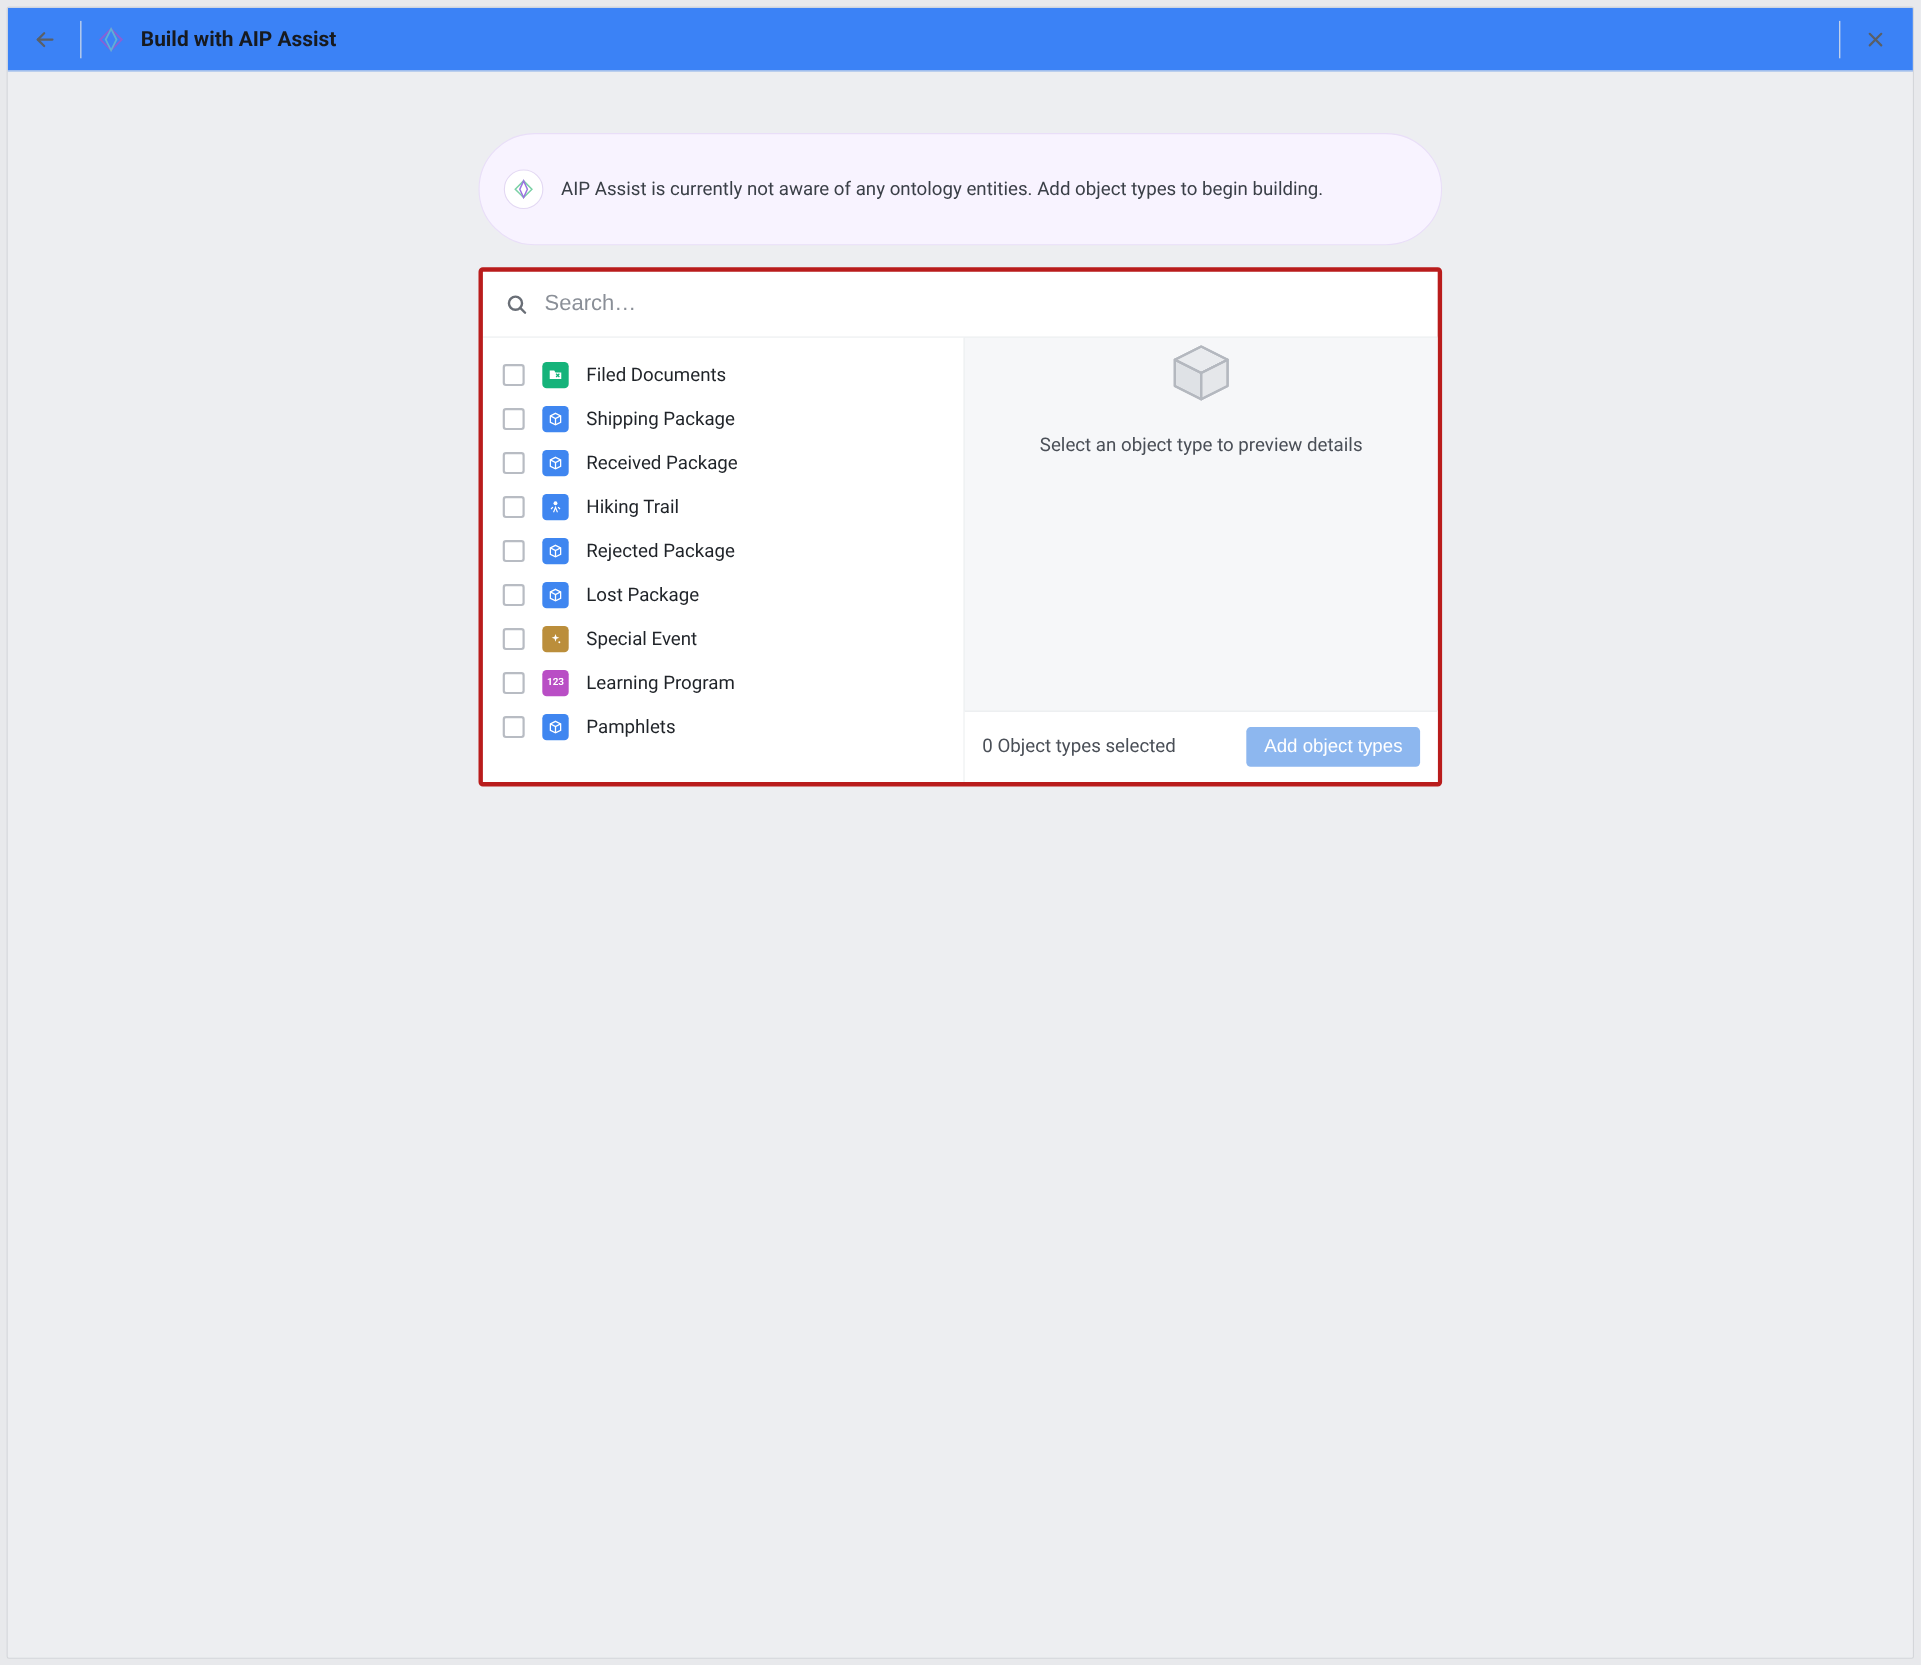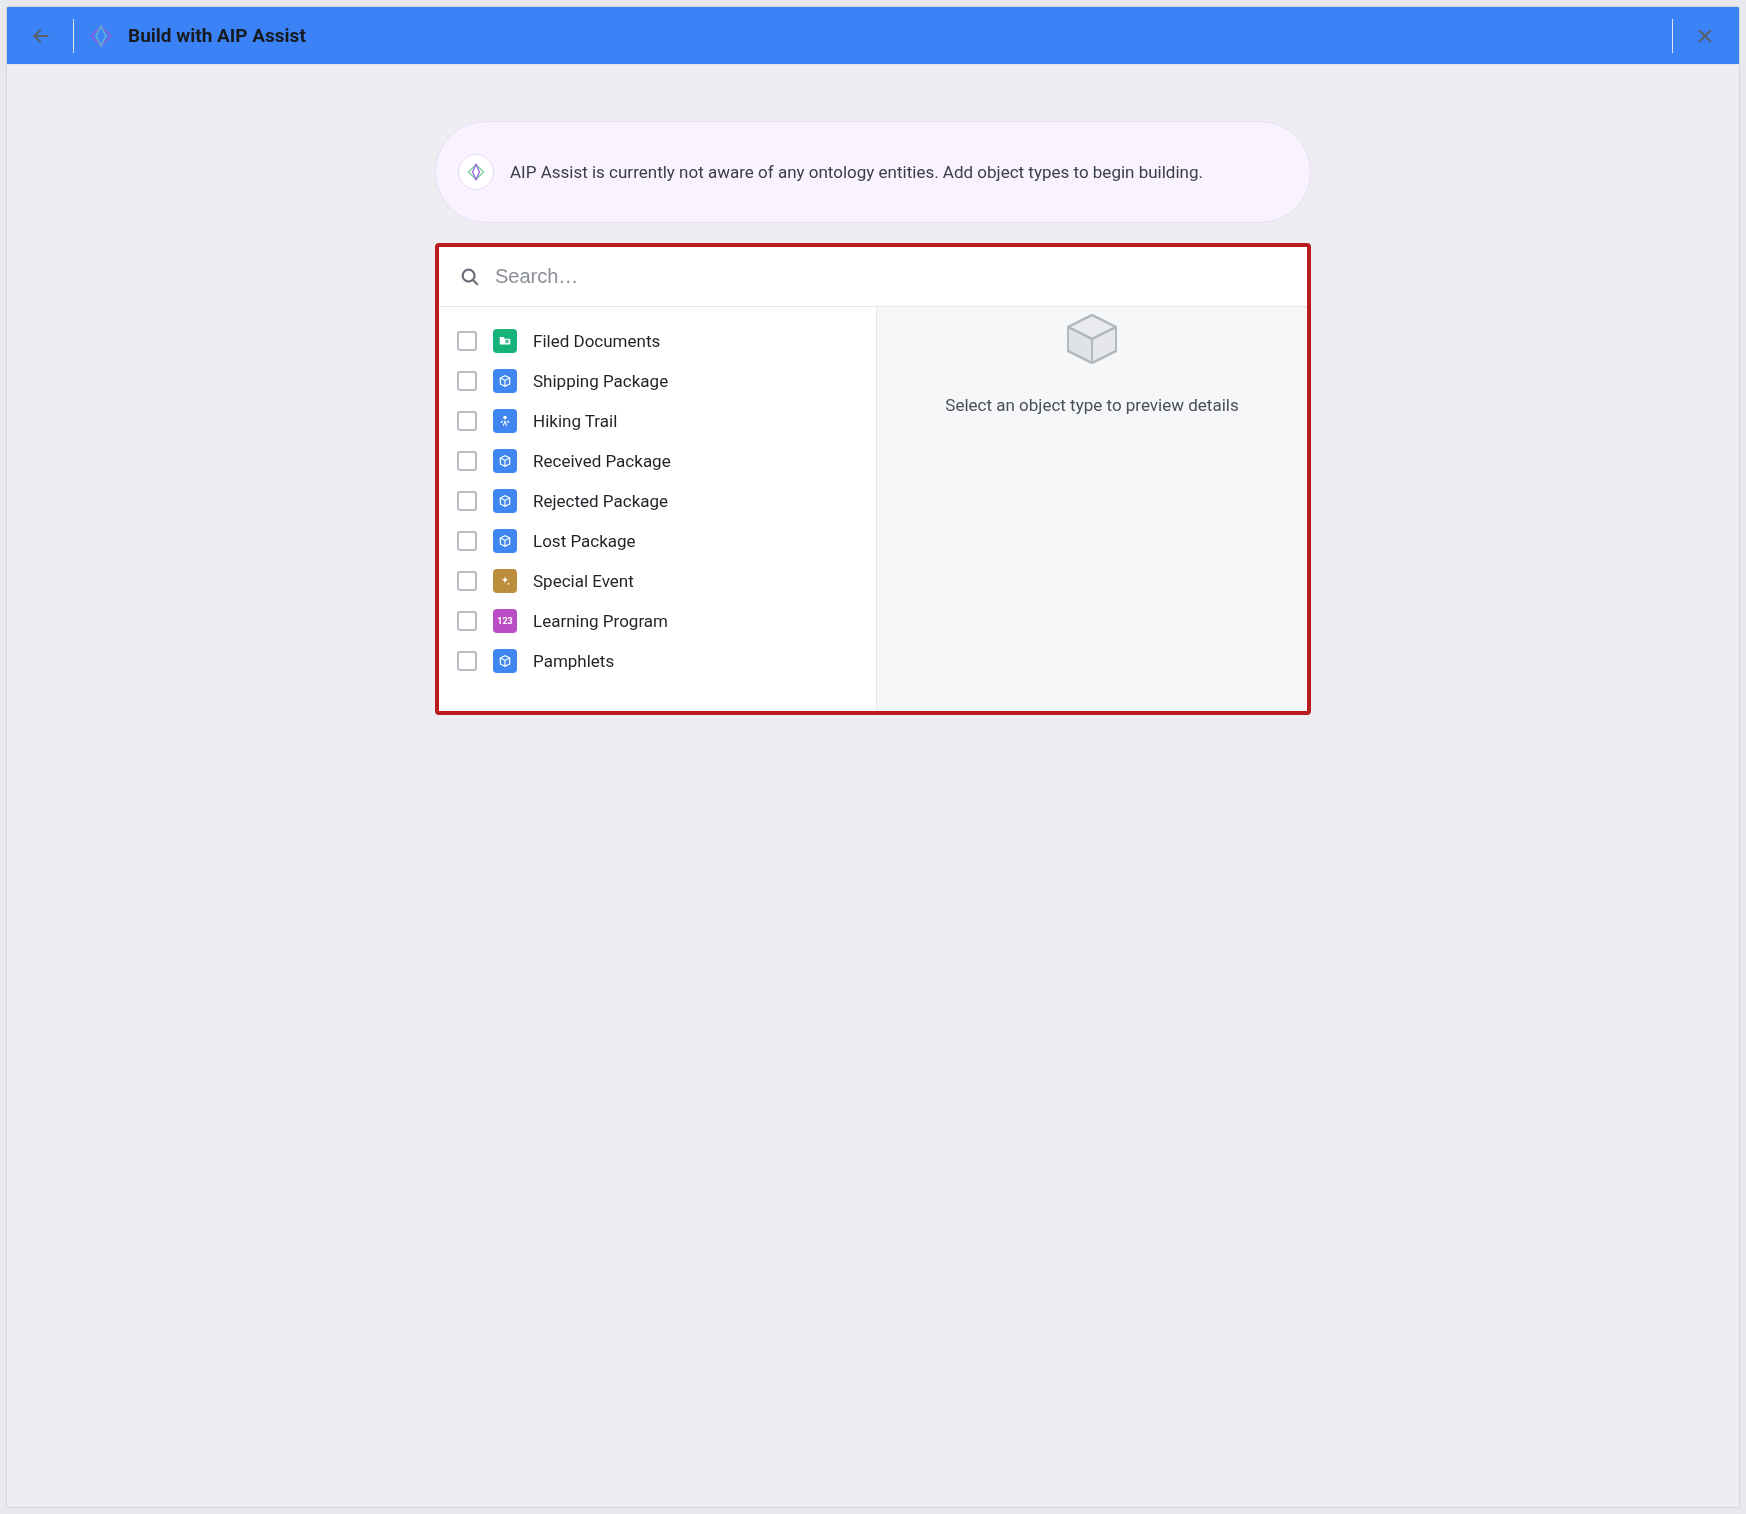--- a/index.html
+++ b/index.html
@@ -230,38 +230,38 @@
                     <path d="M12 3l8 4v10l-8 4-8-4V7z"></path>
                     <path d="M4 7l8 4 8-4"></path>
                     <path d="M12 11v10"></path>
                   </svg>
                 </div>
                 <div class="obj-label">Shipping Package</div>
               </div>
               <div class="obj-row">
                 <div class="chk"></div>
                 <div class="obj-icon ic-blue">
+                  <svg width="14" height="14" viewBox="0 0 24 24" fill="none" stroke="#fff" stroke-width="2">
+                    <path d="M12 3l8 4v10l-8 4-8-4V7z"></path>
+                    <path d="M4 7l8 4 8-4"></path>
+                    <path d="M12 11v10"></path>
+                  </svg>
+                </div>
+                <div class="obj-label">Received Package</div>
+              </div>
+              <div class="obj-row">
+                <div class="chk"></div>
+                <div class="obj-icon ic-blue">
                   <svg width="14" height="14" viewBox="0 0 24 24" fill="#fff">
                     <circle cx="12" cy="6" r="3"></circle>
                     <path d="M12 10l-4 10h2l2-5 2 5h2z"></path>
                     <path d="M8 12l-3 3M16 12l3 3" stroke="#fff" stroke-width="2"></path>
                   </svg>
                 </div>
                 <div class="obj-label">Hiking Trail</div>
-              </div>
-              <div class="obj-row">
-                <div class="chk"></div>
-                <div class="obj-icon ic-blue">
-                  <svg width="14" height="14" viewBox="0 0 24 24" fill="none" stroke="#fff" stroke-width="2">
-                    <path d="M12 3l8 4v10l-8 4-8-4V7z"></path>
-                    <path d="M4 7l8 4 8-4"></path>
-                    <path d="M12 11v10"></path>
-                  </svg>
-                </div>
-                <div class="obj-label">Received Package</div>
               </div>
               <div class="obj-row">
                 <div class="chk"></div>
                 <div class="obj-icon ic-blue">
                   <svg width="14" height="14" viewBox="0 0 24 24" fill="none" stroke="#fff" stroke-width="2">
                     <path d="M12 3l8 4v10l-8 4-8-4V7z"></path>
                     <path d="M4 7l8 4 8-4"></path>
                     <path d="M12 11v10"></path>
                   </svg>
                 </div>
@@ -315,19 +315,23 @@
                   <path d="M32 8 L56 20 L32 32 L8 20 Z" fill="#e9ebee"></path>
                   <path d="M8 20 L8 44 L32 56 L32 32 Z" fill="#dfe2e6"></path>
                   <path d="M56 20 L56 44 L32 56 L32 32 Z" fill="#e5e7ea"></path>
                   <path d="M32 8 L56 20 L56 44 L32 56 L8 44 L8 20 Z"></path>
                   <path d="M8 20 L32 32 L56 20"></path>
                   <path d="M32 32 L32 56"></path>
                 </svg>
               </span>
               <div class="preview-msg">Select an object type to preview details</div>
             </div>
+            <div class="right-footer">
+              <div class="sel-count">0 Object types selected</div>
+              <button class="add-btn">Add object types</button>
+            </div>
           </div>
         </div>
       </div>
 
     </div>
   </div>
 </div>
 
 </body></html>

